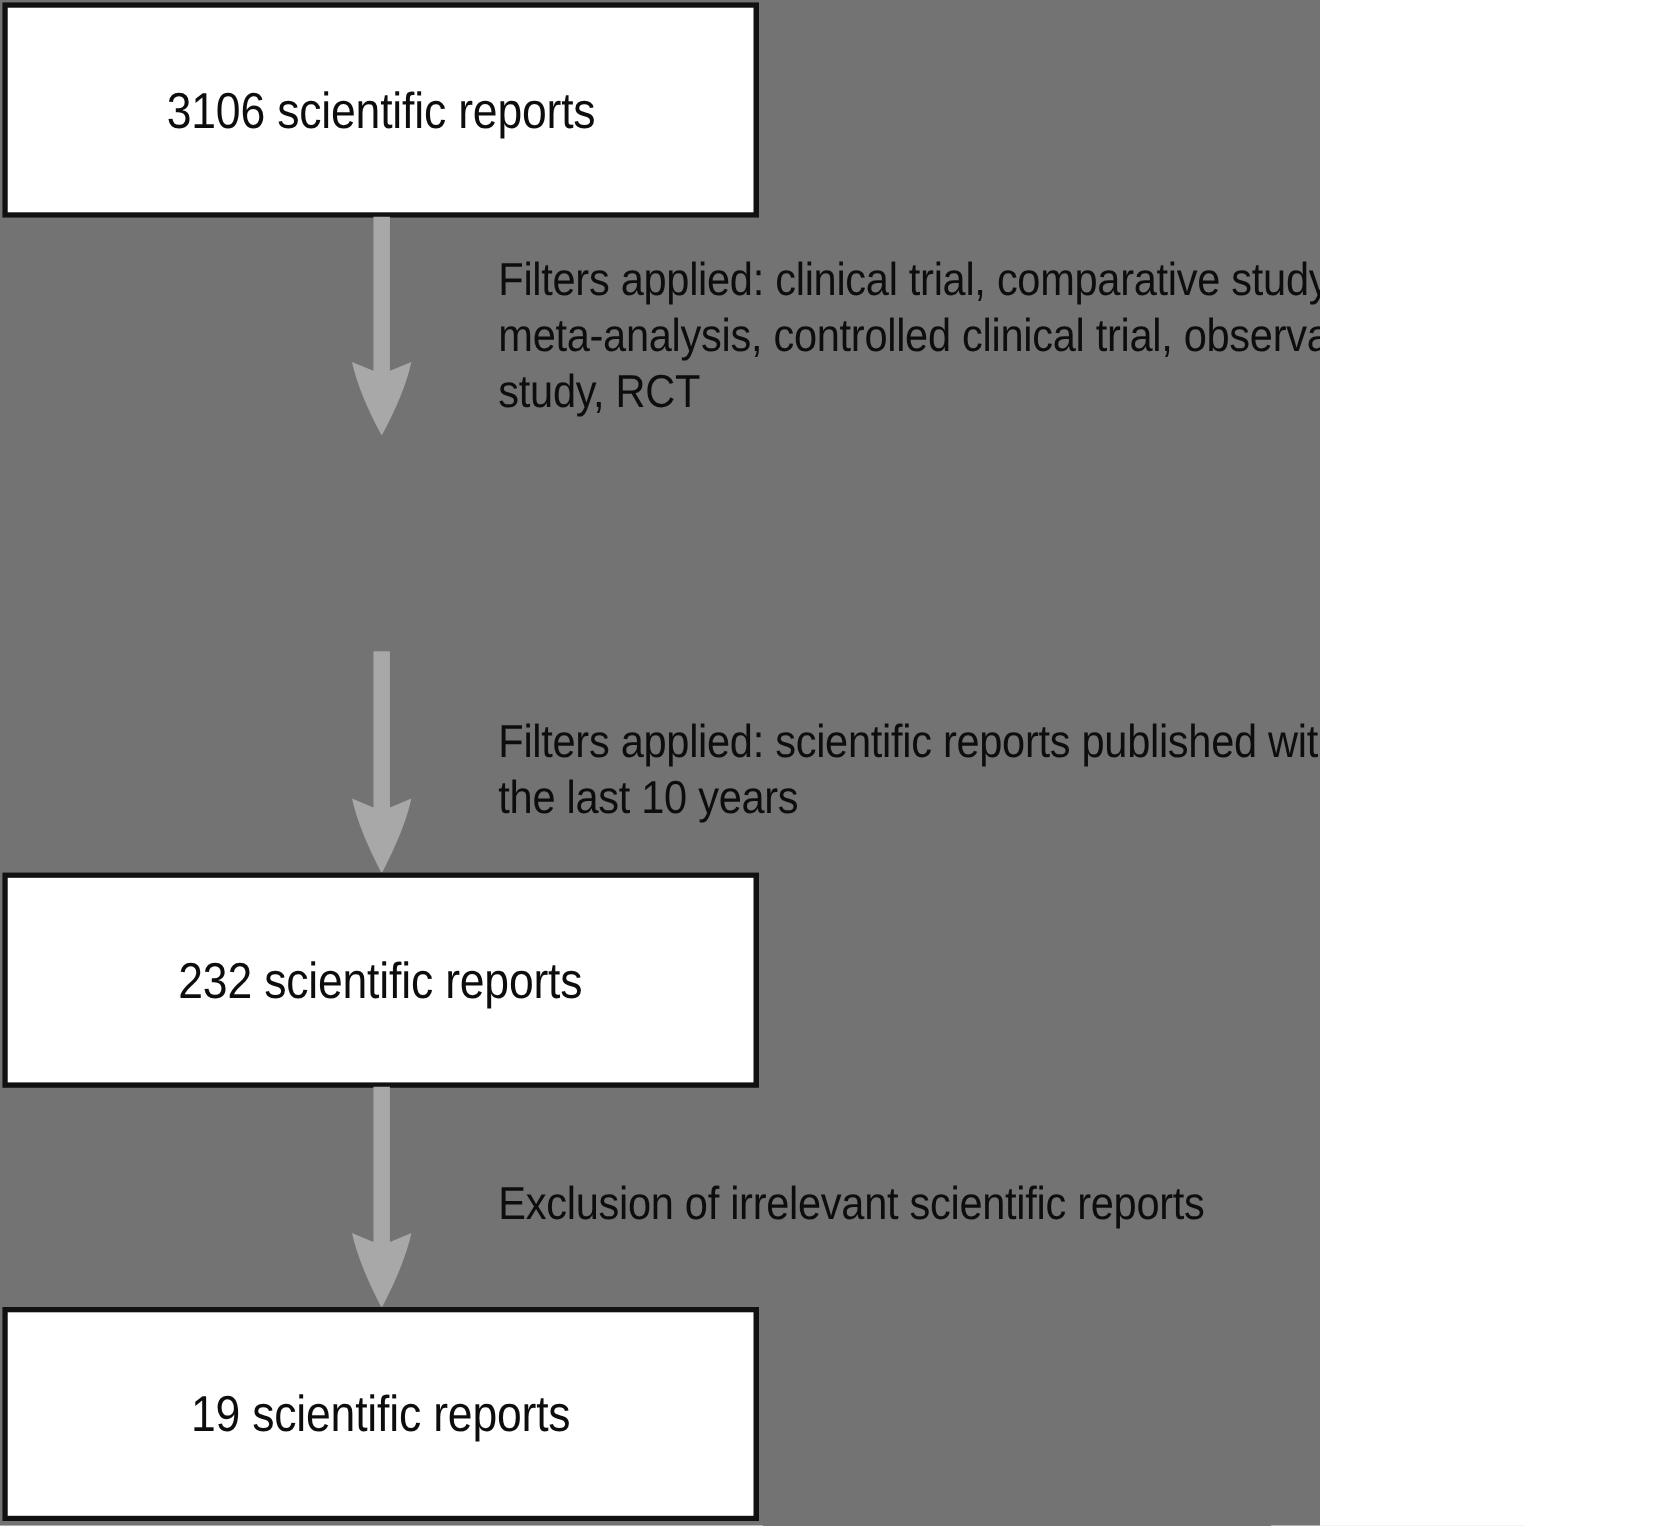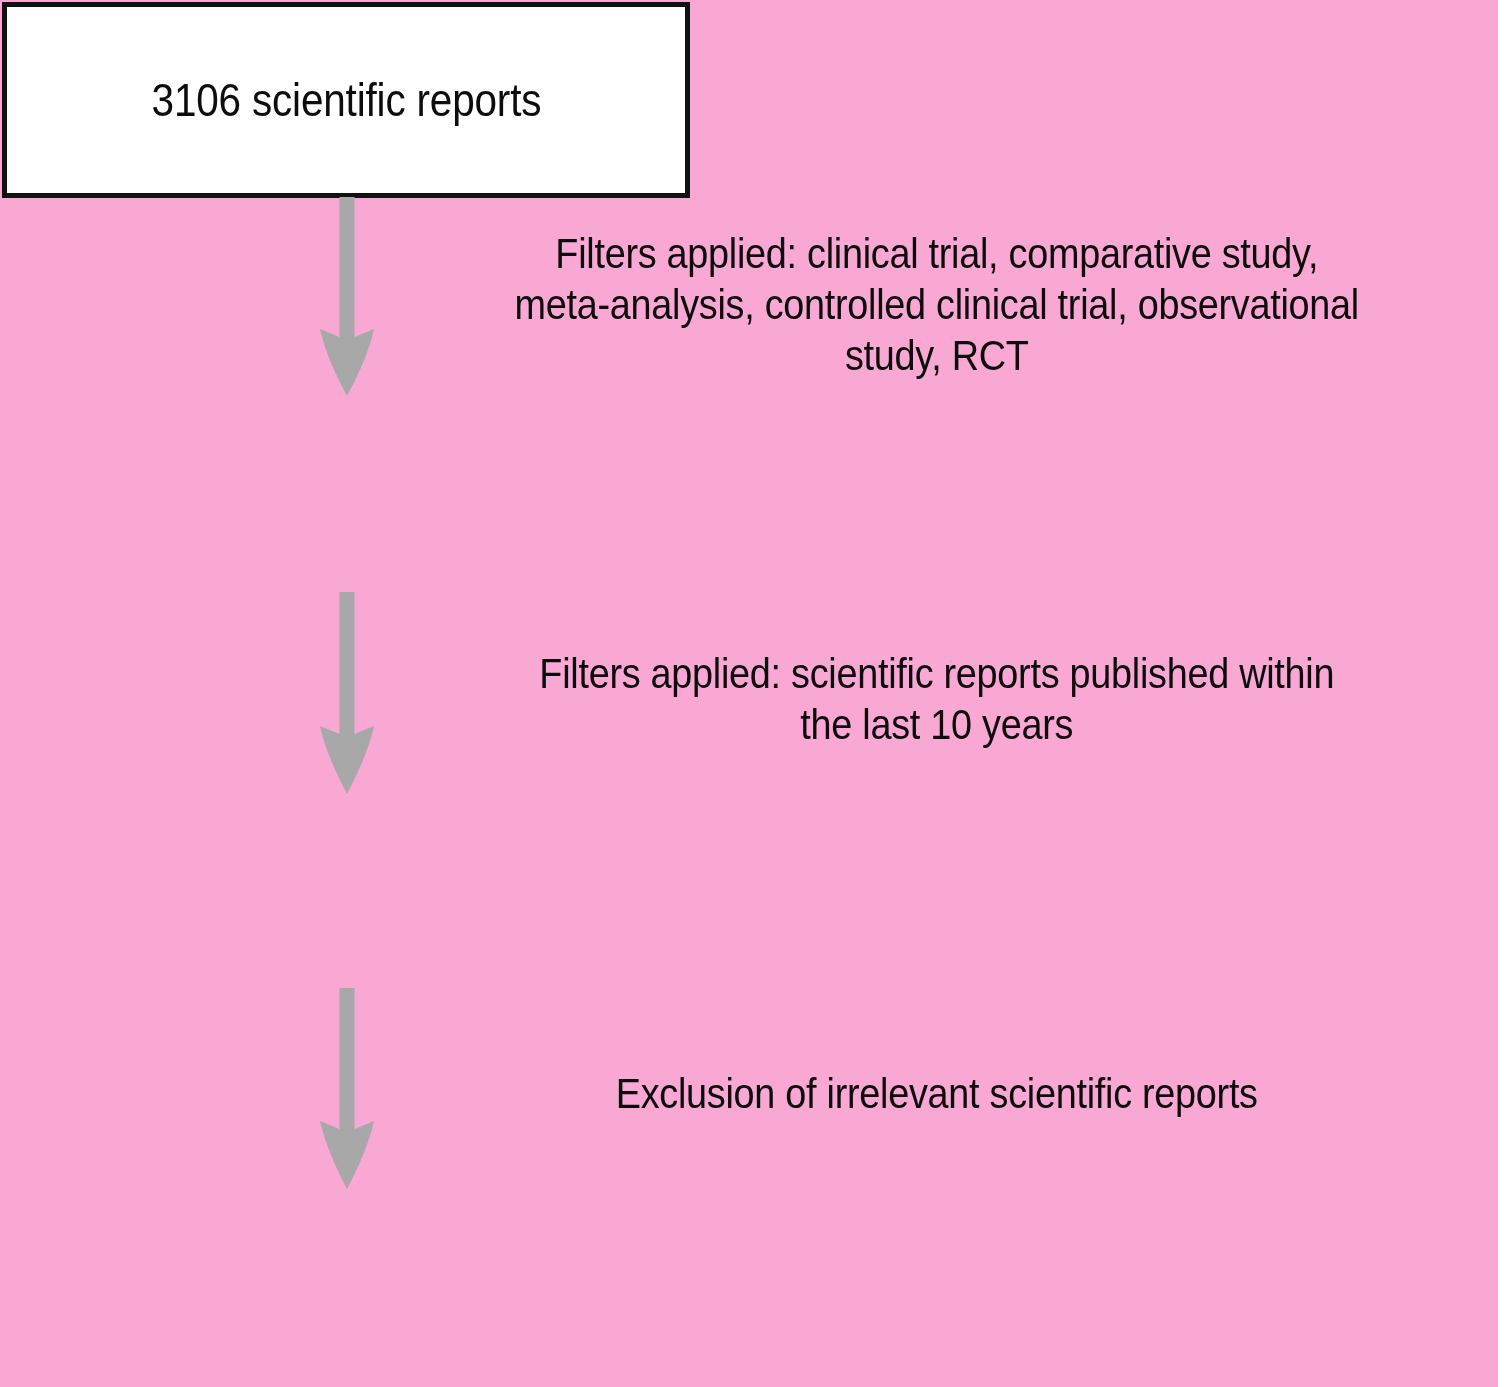--- a/index.html
+++ b/index.html
@@ -6,25 +6,24 @@
     margin: 0;
     padding: 0;
     background: #ffffff;
   }
   body {
     font-family: "Liberation Sans", sans-serif;
   }
 
   #flowchart {
     position: relative;
-    width: 1498px;
+    width: 1200px;
     height: 1387px;
-    background: #f9a8d4;
+    background: #737373;
     overflow: hidden;
-    text-align: center;
   }
 
   
   .node-box {
     position: absolute;
     left: 2px;
     width: 688px;
     box-sizing: border-box;
     border: 5px solid #111111;
     background: #ffffff;
@@ -106,23 +105,29 @@
 
   <div class="arrow" id="arrow-2">
     <svg viewBox="0 0 62 202" preserveAspectRatio="none">
       <path d="M23.5,0 L38.5,0 L38.5,142 L58,134 Q52,162 31,202 Q10,162 4,134 L23.5,142 Z" fill="#a8a8a8"></path>
     </svg>
   </div>
 
   <div class="edge-label" id="edge-label-2">Filters applied: scientific reports published within
 the last 10 years</div>
 
+  <div class="node-box" id="box-3">
+    <span class="node-label">232 scientific reports</span>
+  </div>
 
   <div class="arrow" id="arrow-3">
     <svg viewBox="0 0 62 201" preserveAspectRatio="none">
       <path d="M23.5,0 L38.5,0 L38.5,141 L58,133 Q52,161 31,201 Q10,161 4,133 L23.5,141 Z" fill="#a8a8a8"></path>
     </svg>
   </div>
 
   <div class="edge-label" id="edge-label-3">Exclusion of irrelevant scientific reports</div>
 
+  <div class="node-box" id="box-4">
+    <span class="node-label">19 scientific reports</span>
+  </div>
 
 </div>
 
 </body></html>

